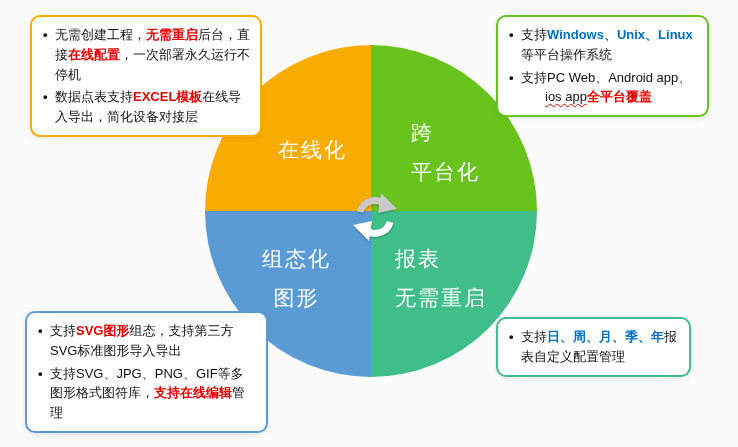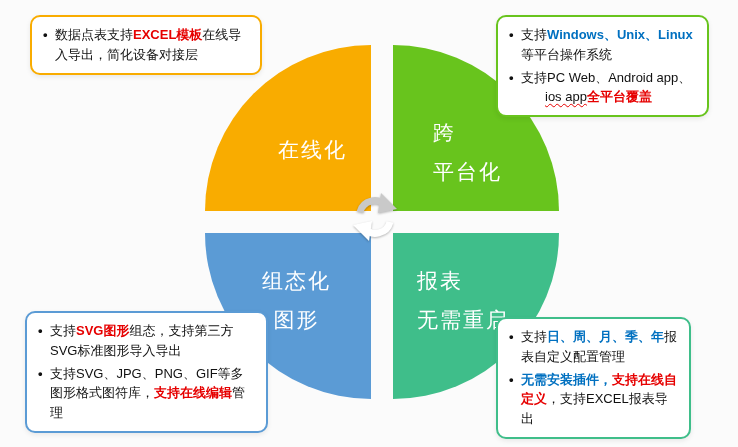--- a/index.html
+++ b/index.html
@@ -2,21 +2,21 @@
 <html style="--orange: #F9AC00; --green: #68C41D; --blue: #5B9BD5; --mint: #3FBE8A; --red: #E60000; --textblue: #0070C0; --ink: #111111; --icongray: #C9C9C9; --bg: #fbfbfb;"><head>
 <meta charset="utf-8">
 <style>
   html,body{margin:0;padding:0;}
   body{background:var(--bg,#fbfbfb);}
   .canvas{position:relative;width:738px;height:447px;background:var(--bg,#fbfbfb);
           font-family:"Liberation Sans","DejaVu Sans",sans-serif;color:var(--ink,#111);overflow:hidden;}
 
   
   .pie{position:absolute;left:205px;top:45px;width:341px;height:341px;display:grid;
-       grid-template-columns:166px 166px;grid-template-rows:166px 166px;gap:22px;z-index:1;}
+       grid-template-columns:166px 166px;grid-template-rows:166px 166px;gap:0;z-index:1;}
   .q{position:relative;}
   .q-online {background:var(--orange,#F9AC00);border-top-left-radius:100%;}
   .q-cross  {background:var(--green,#68C41D);border-top-right-radius:100%;}
   .q-graphic{background:var(--blue,#5B9BD5);border-bottom-left-radius:100%;}
   .q-report {background:var(--mint,#3FBE8A);border-bottom-right-radius:100%;}
   .qlabel{position:absolute;color:#fff;font-size:21px;font-weight:500;letter-spacing:2px;line-height:39px;}
   .qlabel span{display:block;}
   .q-online  .qlabel{right:24px;bottom:42px;}
   .q-cross   .qlabel{left:40px;top:68px;}
   .q-graphic .qlabel{right:40px;top:28px;text-align:center;}
@@ -78,20 +78,23 @@
     <svg viewBox="0 0 60 60">
       <path d="M15 25 A15 15 0 0 1 41 19" fill="none" stroke="#C9C9C9" stroke-width="7"></path>
       <polygon points="36,6 52,22 33,26" fill="#C9C9C9"></polygon>
       <path d="M45 35 A15 15 0 0 1 19 41" fill="none" stroke="#FFFFFF" stroke-width="7"></path>
       <polygon points="24,54 8,38 27,34" fill="#FFFFFF"></polygon>
     </svg>
   </div>
 
   <div class="callout callout-online">
     <div class="bullet">
+      <span>无需创建工程，</span><span class="hl-red">无需重启</span><span>后台，直接</span><span class="hl-red">在线配置</span><span>，一次部署永久运行不停机</span>
+    </div>
+    <div class="bullet">
       <span>数据点表支持</span><span class="hl-red">EXCEL模板</span><span>在线导入导出，简化设备对接层</span>
     </div>
   </div>
 
   <div class="callout callout-cross">
     <div class="bullet">
       <span>支持</span><span class="hl-blue">Windows、Unix、Linux</span><span>等平台操作系统</span>
     </div>
     <div class="bullet">
       <span>支持PC Web、Android app、</span><span class="misspell">ios app</span><span class="hl-red">全平台覆盖</span>
@@ -104,18 +107,15 @@
     </div>
     <div class="bullet">
       <span>支持SVG、JPG、PNG、GIF等多图形格式图符库，</span><span class="hl-red">支持在线编辑</span><span>管理</span>
     </div>
   </div>
 
   <div class="callout callout-report">
     <div class="bullet">
       <span>支持</span><span class="hl-blue">日、周、月、季、年</span><span>报表自定义配置管理</span>
     </div>
-    <div class="bullet">
-      <span class="hl-blue">无需安装插件，</span><span class="hl-red">支持在线自定义</span><span>，支持EXCEL报表导出</span>
-    </div>
   </div>
 
 </div>
 
 </body></html>

